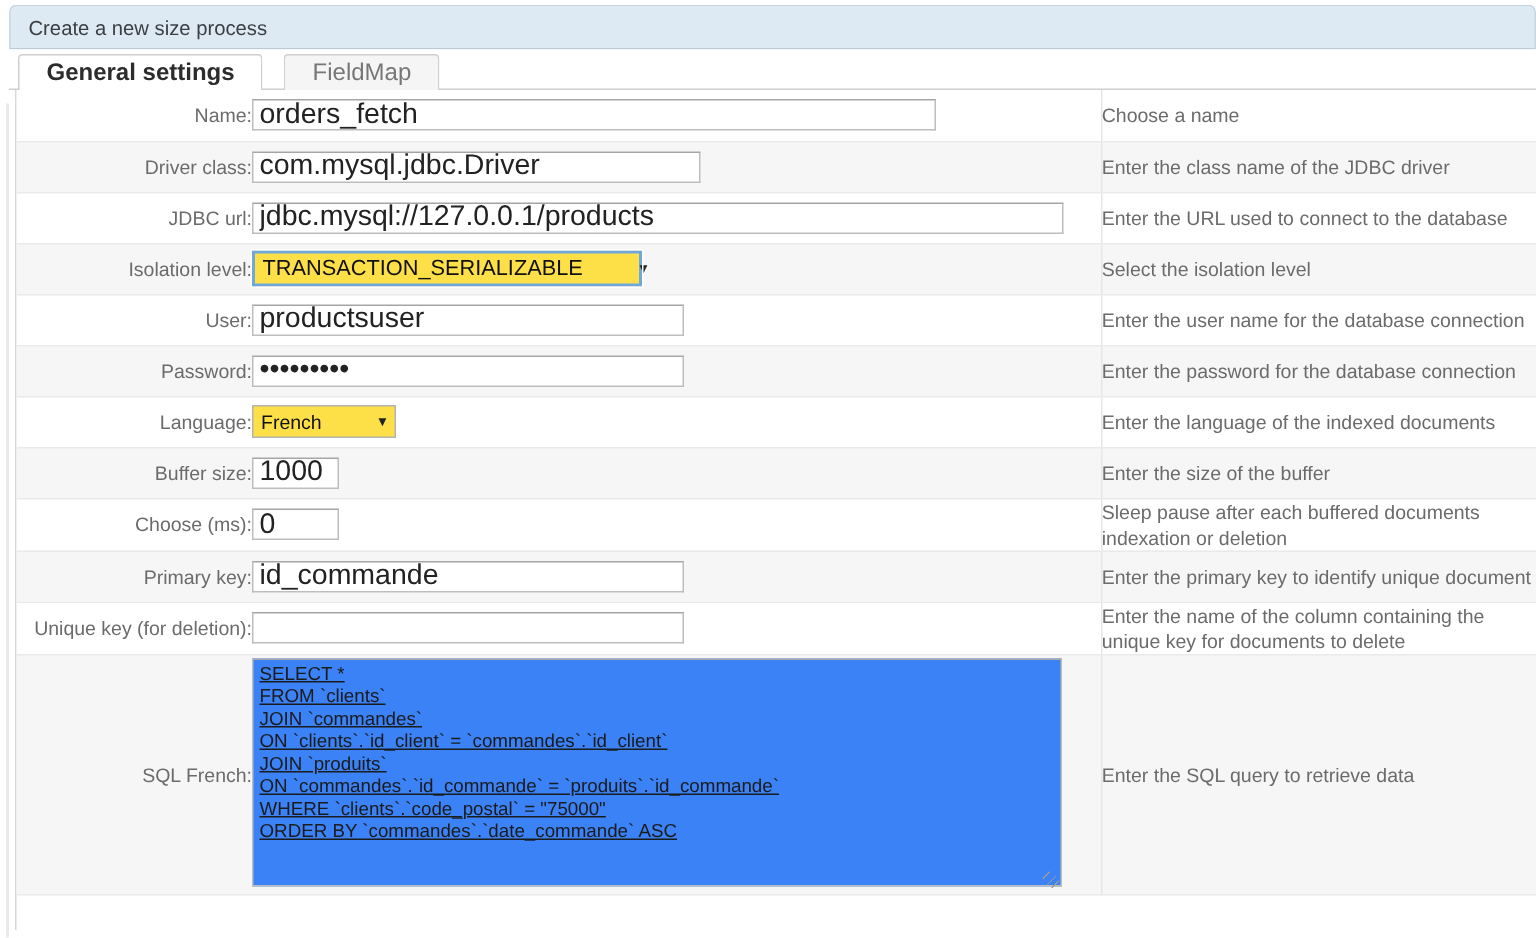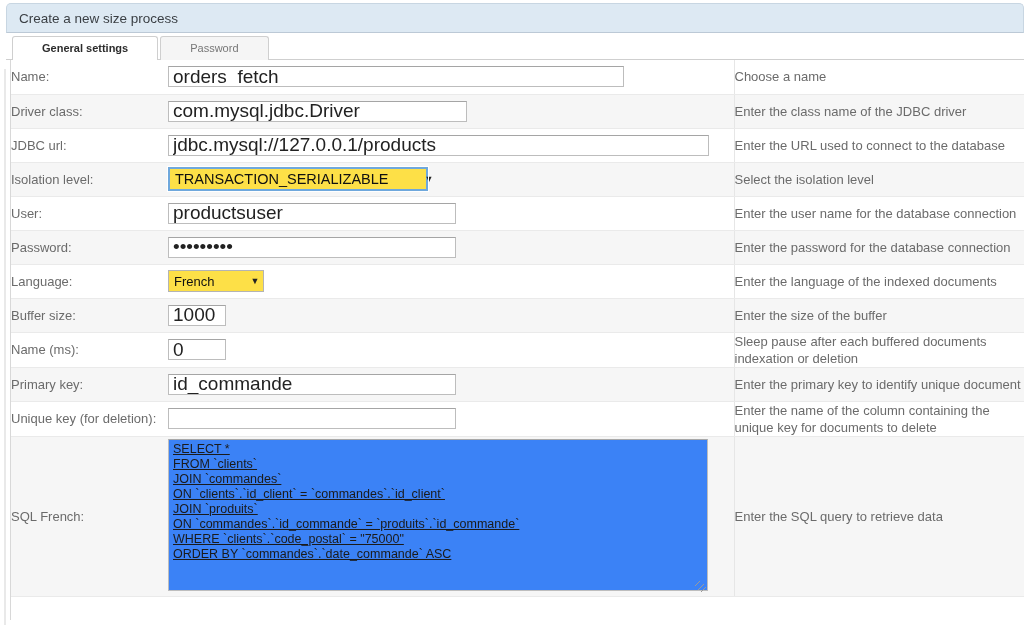--- a/index.html
+++ b/index.html
@@ -42,26 +42,26 @@
     height: 27px;
     background: #ffffff;
     border-bottom: 1px solid #cfcfcf;
     display: flex;
     align-items: flex-end;
     padding-left: 6px;
   }
   .tab {
     height: 24px;
     line-height: 23px;
-    padding: 0 29px;
-    font-size: 11px;
+    padding: 0 18px;
+    font-size: 16px;
     border: 1px solid #cfcfcf;
     border-bottom: none;
     border-radius: 3px 3px 0 0;
-    margin-right: 2px;
+    margin-right: 14px;
     position: relative;
     top: 1px;
     cursor: default;
     white-space: nowrap;
   }
   .tab.active {
     background: #ffffff;
     color: #2c2c2c;
     font-weight: bold;
     border-color: #cfcfcf;
@@ -90,21 +90,21 @@
   table.form tr.row-odd  td { background: #ffffff; }
   table.form tr.row-even td { background: #f6f6f6; }
 
   table.form td {
     border-bottom: 1px solid #eaeaea;
     padding: 0;
     vertical-align: middle;
   }
   td.label-cell {
     width: 157px;
-    text-align: left;
+    text-align: right;
     padding-right: 10px;
     color: #6b6b6b;
     font-size: 13px;
     white-space: nowrap;
   }
   td.field-cell {
     width: 566px;
     padding-left: 0;
     border-right: 1px solid #e6e6e6;
   }
@@ -217,21 +217,21 @@
 
   <div class="panel-header">
     <span>Create a new size process</span>
   </div>
 
   <div class="tabstrip">
     <div class="tab active">
       <span>General settings</span>
     </div>
     <div class="tab inactive">
-      <span>Password</span>
+      <span>FieldMap</span>
     </div>
   </div>
 
   <div class="left-rail"></div>
 
   <div class="form-wrap">
     <table class="form">
       <tbody>
 
       <tr class="row-odd r-std">
@@ -298,21 +298,21 @@
 
       <tr class="row-even r-std">
         <td class="label-cell">Buffer size:</td>
         <td class="field-cell">
           <input class="txt w-small" type="text" value="1000" style="">
         </td>
         <td class="help-cell">Enter the size of the buffer</td>
       </tr>
 
       <tr class="row-odd r-std">
-        <td class="label-cell">Name (ms):</td>
+        <td class="label-cell">Choose (ms):</td>
         <td class="field-cell">
           <input class="txt w-small" type="text" value="0" style="">
         </td>
         <td class="help-cell">Sleep pause after each buffered documents indexation or deletion</td>
       </tr>
 
       <tr class="row-even r-std">
         <td class="label-cell">Primary key:</td>
         <td class="field-cell">
           <input class="txt w-user" type="text" value="id_commande" style="">

